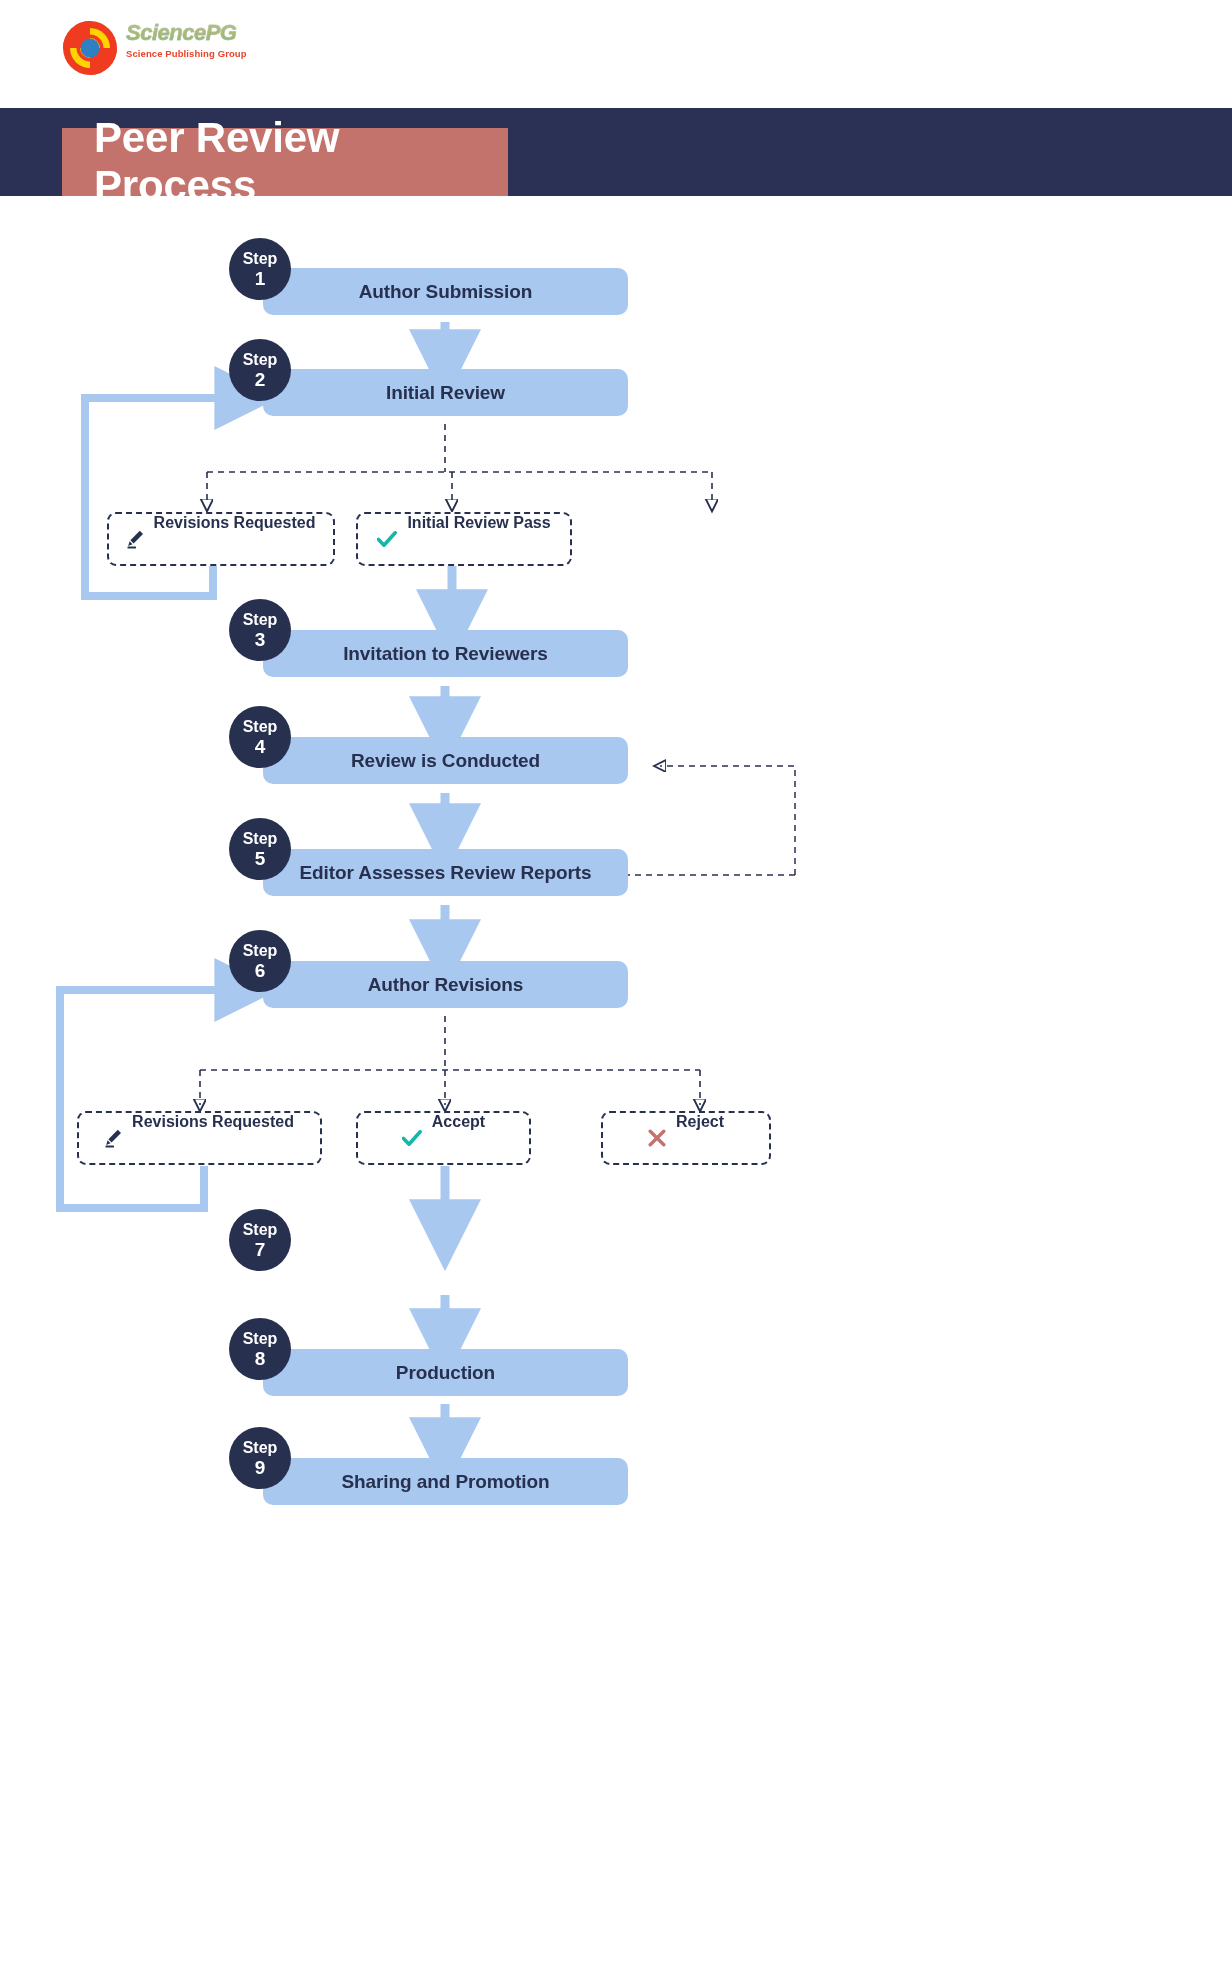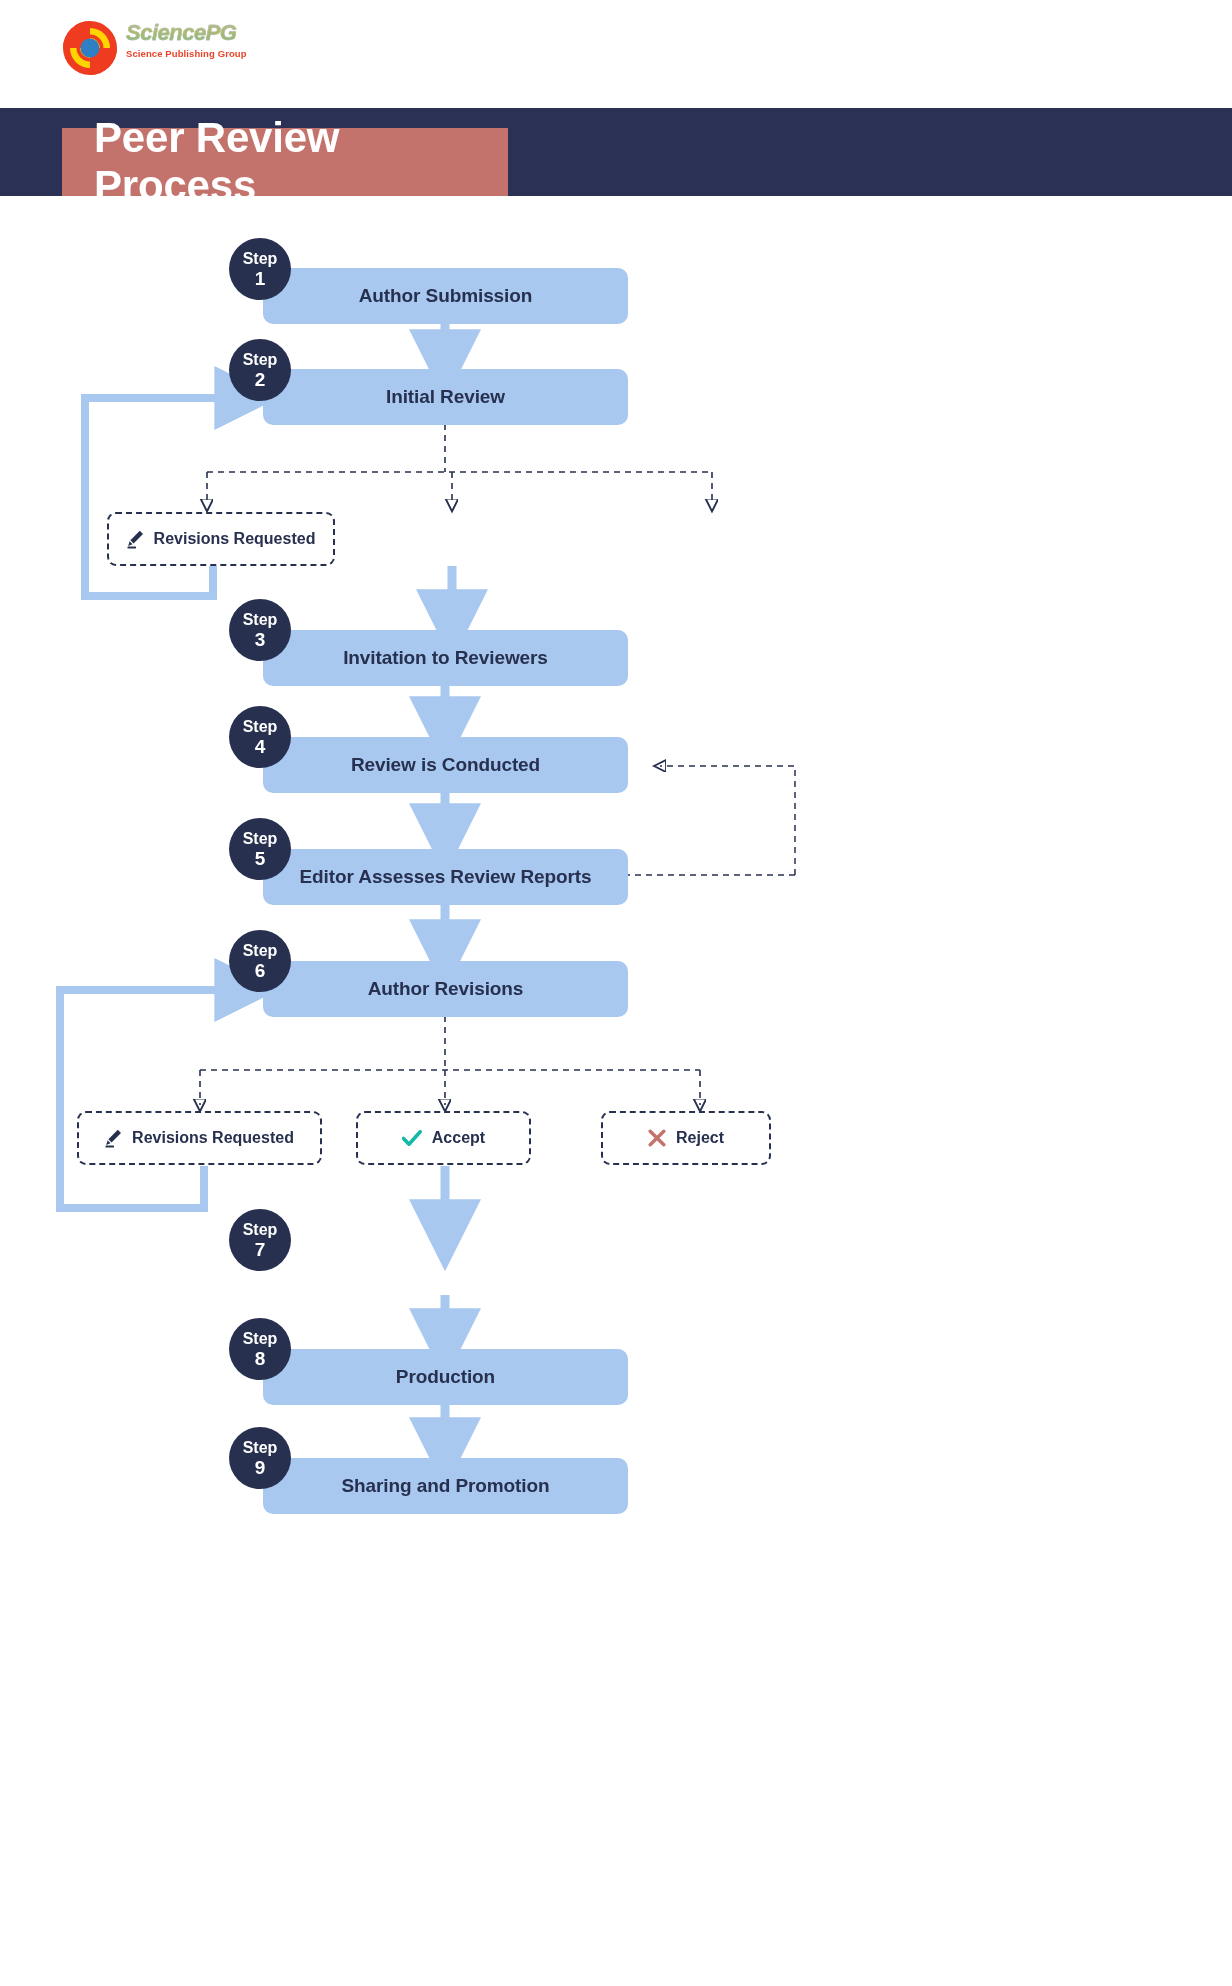--- a/index.html
+++ b/index.html
@@ -100,21 +100,21 @@
     width: 1232px;
     height: 1986px;
     pointer-events: none;
   }
 
   
   .step-box {
     position: absolute;
     left: 263px;
     width: 365px;
-    height: 56px;
+    height: 47px;
     background: #a8c8f0;
     border-radius: 10px;
     display: flex;
     align-items: center;
     justify-content: center;
     box-sizing: border-box;
   }
   .step-box .lbl {
     color: #27304f;
     font-size: 19px;
@@ -148,21 +148,20 @@
   }
 
   
   .dash-box {
     position: absolute;
     height: 54px;
     border: 2px dashed #27304f;
     border-radius: 9px;
     background: #ffffff;
     display: flex;
-    align-items: center;
     justify-content: center;
     box-sizing: border-box;
     gap: 10px;
     padding: 0 16px;
   }
   .dash-box .lbl {
     color: #27304f;
     font-size: 16px;
     font-weight: bold;
     white-space: nowrap;
@@ -284,20 +283,28 @@
     <span class="ic">
       <svg width="17" height="19" viewBox="0 0 17 19">
         <path d="M12.8 0.8 L16 4 L6.6 13.4 L3.4 10.2 Z" fill="#27304f"></path>
         <path d="M2.6 11.3 L5.5 14.2 L1.2 16 Z" fill="#27304f"></path>
         <rect x="0.5" y="16.4" width="8.5" height="2.2" rx="0.6" fill="#27304f"></rect>
       </svg>
     </span>
     <span class="lbl">Revisions Requested</span>
   </div>
 
+  <div class="dash-box" style="left:356px; top:512px; width:216px;">
+    <span class="ic">
+      <svg width="20" height="17" viewBox="0 0 20 17">
+        <path d="M1.5 8.5 L7 14.2 L18.2 1.8" stroke="#14b8a6" stroke-width="3.6" fill="none" stroke-linecap="round" stroke-linejoin="round"></path>
+      </svg>
+    </span>
+    <span class="lbl">Initial Review Pass</span>
+  </div>
 
 
   <div class="step-box" style="top:630px;">
     <span class="lbl">Invitation to Reviewers</span>
   </div>
   <div class="step-badge" style="left:229px; top:599px;">
     <span class="w">Step</span>
     <span class="n">3</span>
   </div>
 

